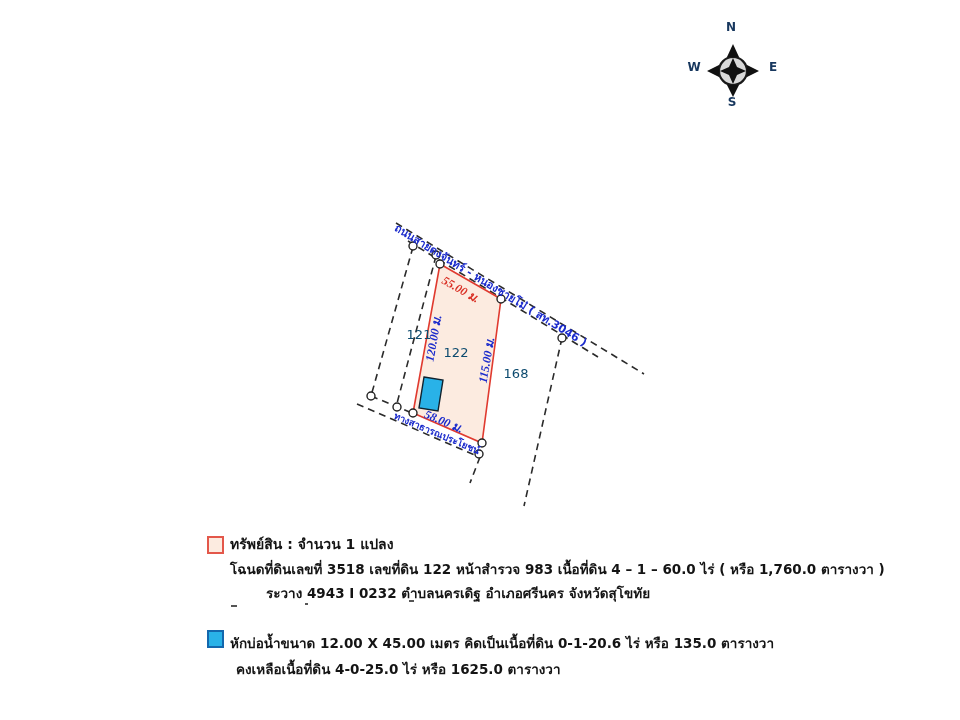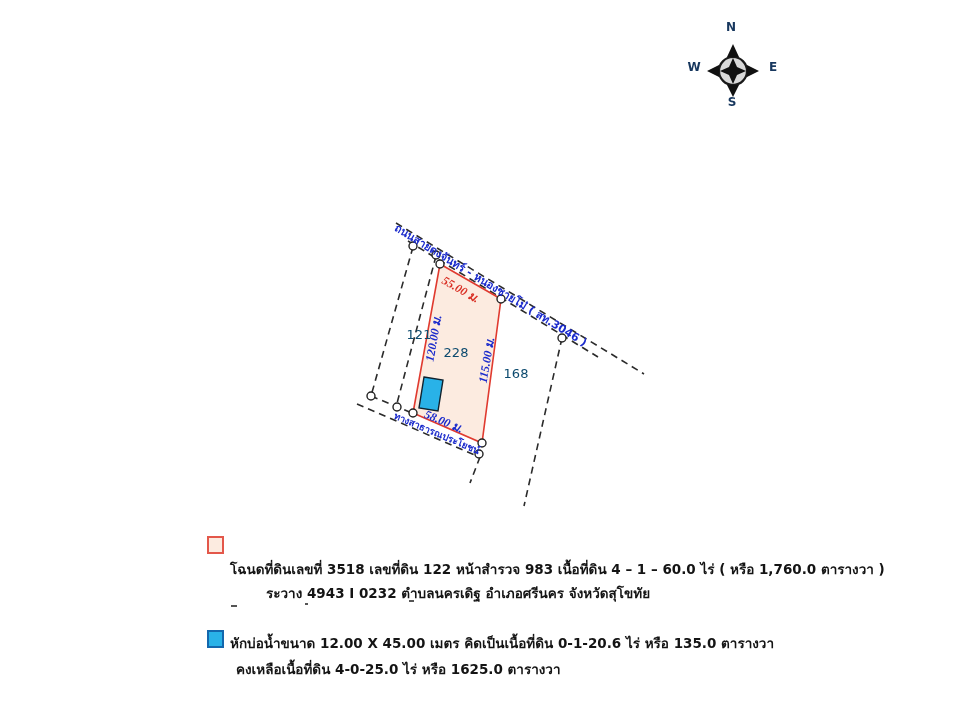--- a/index.html
+++ b/index.html
@@ -83,24 +83,25 @@
   <div class="lbl road-name" style="left:491px;top:285px;">ถนนสายดงจันทร์ - หนองชายโม๋ ( สท.3046 )</div>
 
   <div class="lbl dim dim-red rot30" style="left:461px;top:289px;">55.00 ม.</div>
   <div class="lbl dim dim-blue rotm80" style="left:433px;top:338px;">120.00 ม.</div>
   <div class="lbl dim dim-blue rotm80" style="left:486px;top:360px;">115.00 ม.</div>
   <div class="lbl dim dim-blue rot23" style="left:444px;top:421px;">58.00 ม.</div>
 
   <div class="lbl way-lbl rot23" style="left:437px;top:433px;">ทางสาธารณประโยชน์</div>
 
   <div class="lbl parcel-no" style="left:419px;top:334px;">121</div>
-  <div class="lbl parcel-no" style="left:456px;top:352px;">228</div>
+  <div class="lbl parcel-no" style="left:456px;top:352px;">122</div>
   <div class="lbl parcel-no" style="left:516px;top:373px;">168</div>
 
   <span class="swatch swatch-parcel" style="left:207px;top:536px;"></span>
+  <div class="legend-text legend-title" style="left:230px;top:533px;">ทรัพย์สิน : จำนวน 1 แปลง</div>
   <div class="legend-text" style="left:230px;top:558px;">โฉนดที่ดินเลขที่  3518  เลขที่ดิน 122 หน้าสำรวจ 983 เนื้อที่ดิน 4 – 1 – 60.0 ไร่ ( หรือ 1,760.0 ตารางวา )</div>
   <div class="legend-text" style="left:230px;top:582px;margin-left:36px;">ระวาง 4943 I 0232 ตำบลนครเดิฐ  อำเภอศรีนคร  จังหวัดสุโขทัย</div>
 
   <span class="frag" style="left:231px;top:605px;width:6px;"></span>
   <span class="frag" style="left:305px;top:603px;width:3px;"></span>
   <span class="frag" style="left:409px;top:600px;width:5px;"></span>
 
   <span class="swatch swatch-pond" style="left:207px;top:630px;"></span>
   <div class="legend-text" style="left:230px;top:632px;">หักบ่อน้ำขนาด 12.00 X 45.00 เมตร คิดเป็นเนื้อที่ดิน 0-1-20.6 ไร่ หรือ 135.0 ตารางวา</div>
   <div class="legend-text" style="left:230px;top:658px;margin-left:6px;">คงเหลือเนื้อที่ดิน 4-0-25.0 ไร่ หรือ 1625.0 ตารางวา</div>

